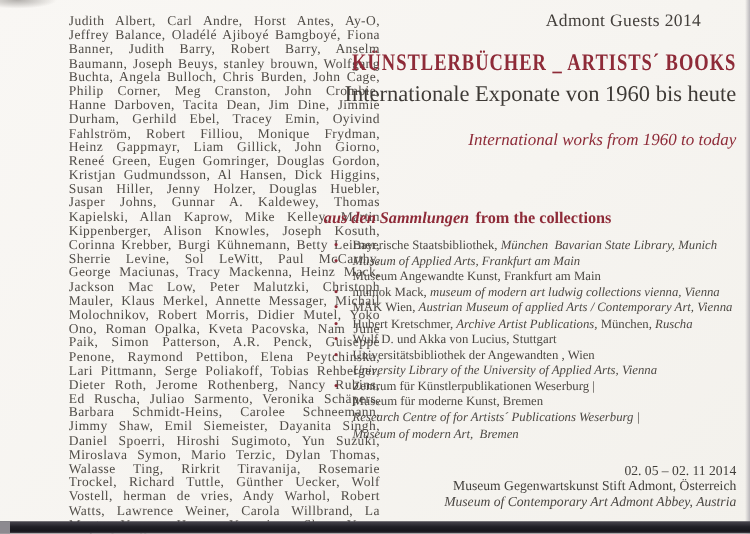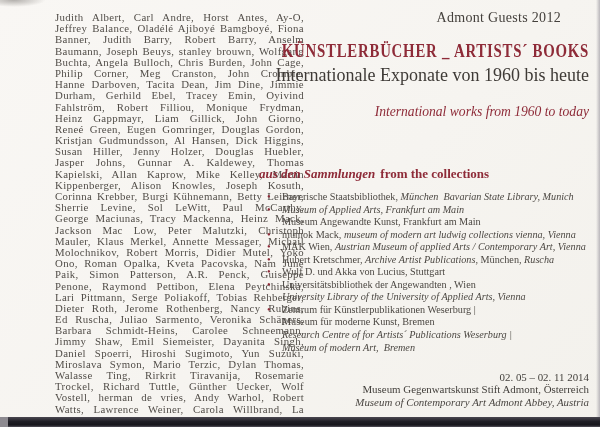--- a/index.html
+++ b/index.html
@@ -65,21 +65,21 @@
     content:"";position:absolute;left:0;top:0;width:8px;height:100%;background:#8d8a90;
   }
 </style>
 </head>
 <body>
 
 <div id="stage">
 
   <div class="names">Judith Albert, Carl Andre, Horst Antes, Ay-O, Jeffrey Balance, Oladélé Ajiboyé Bamgboyé, Fiona Banner, Judith Barry, Robert Barry, Anselm Baumann, Joseph Beuys, stanley brouwn, Wolfgang Buchta, Angela Bulloch, Chris Burden, John Cage, Philip Corner, Meg Cranston, John Crombie, Hanne Darboven, Tacita Dean, Jim Dine, Jimmie Durham, Gerhild Ebel, Tracey Emin, Oyivind Fahlström, Robert Filliou, Monique Frydman, Heinz Gappmayr, Liam Gillick, John Giorno, Reneé Green, Eugen Gomringer, Douglas Gordon, Kristjan Gudmundsson, Al Hansen, Dick Higgins, Susan Hiller, Jenny Holzer, Douglas Huebler, Jasper Johns, Gunnar A. Kaldewey, Thomas Kapielski, Allan Kaprow, Mike Kelley, Martin Kippenberger, Alison Knowles, Joseph Kosuth, Corinna Krebber, Burgi Kühnemann, Betty Leirner, Sherrie Levine, Sol LeWitt, Paul McCarthy, George Maciunas, Tracy Mackenna, Heinz Mack, Jackson Mac Low, Peter Malutzki, Christoph Mauler, Klaus Merkel, Annette Messager, Michail Molochnikov, Robert Morris, Didier Mutel, Yoko Ono, Roman Opalka, Kveta Pacovska, Nam June Paik, Simon Patterson, A.R. Penck, Guiseppe Penone, Raymond Pettibon, Elena Peytchinska, Lari Pittmann, Serge Poliakoff, Tobias Rehberger, Dieter Roth, Jerome Rothenberg, Nancy Rubins, Ed Ruscha, Juliao Sarmento, Veronika Schäpers, Barbara Schmidt-Heins, Carolee Schneemann, Jimmy Shaw, Emil Siemeister, Dayanita Singh, Daniel Spoerri, Hiroshi Sugimoto, Yun Suzuki, Miroslava Symon, Mario Terzic, Dylan Thomas, Walasse Ting, Rirkrit Tiravanija, Rosemarie Trockel, Richard Tuttle, Günther Uecker, Wolf Vostell, herman de vries, Andy Warhol, Robert Watts, Lawrence Weiner, Carola Willbrand, La Monte Young, Huang Yongping, Shen Yuan, Ottfried Zielke</div>
 
-  <div class="corner">Admont Guests 2012</div>
+  <div class="corner">Admont Guests 2014</div>
 
   <div class="titleblock">
     <div class="title">KÜNSTLERBÜCHER _ ARTISTS´ BOOKS</div>
     <div class="sub-de">Internationale Exponate von 1960 bis heute</div>
     <div class="sub-en">International works from 1960 to today</div>
   </div>
 
   <div class="collections">
     <div class="chead">
       <span class="chead-de">aus den Sammlungen</span><span class="chead-en">from the collections</span>

